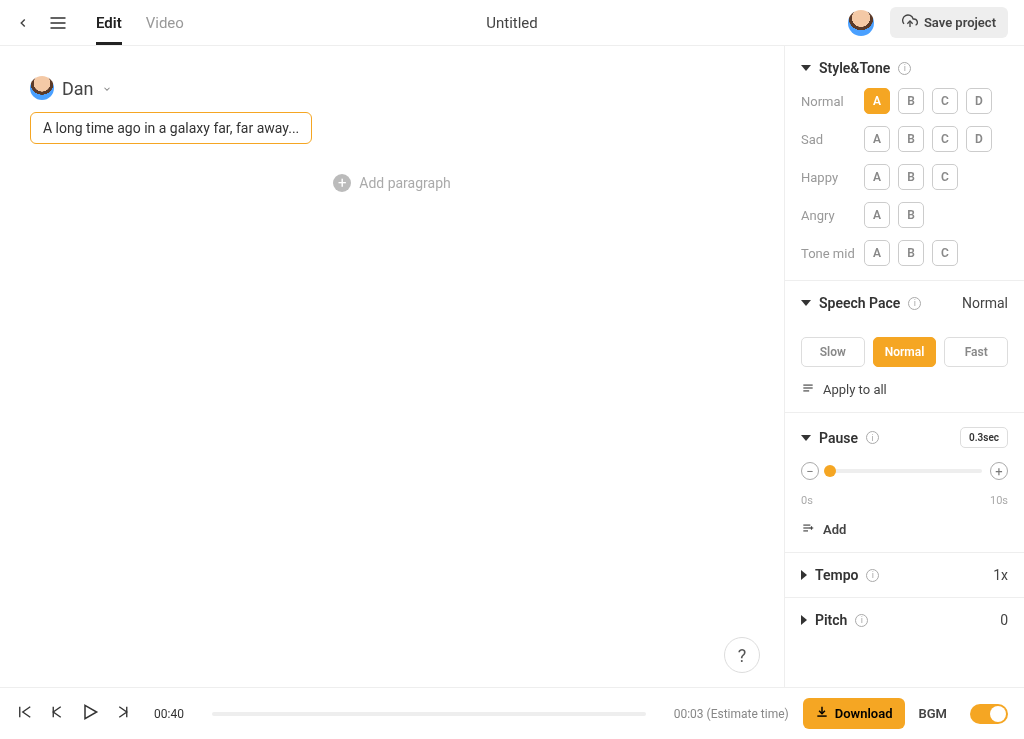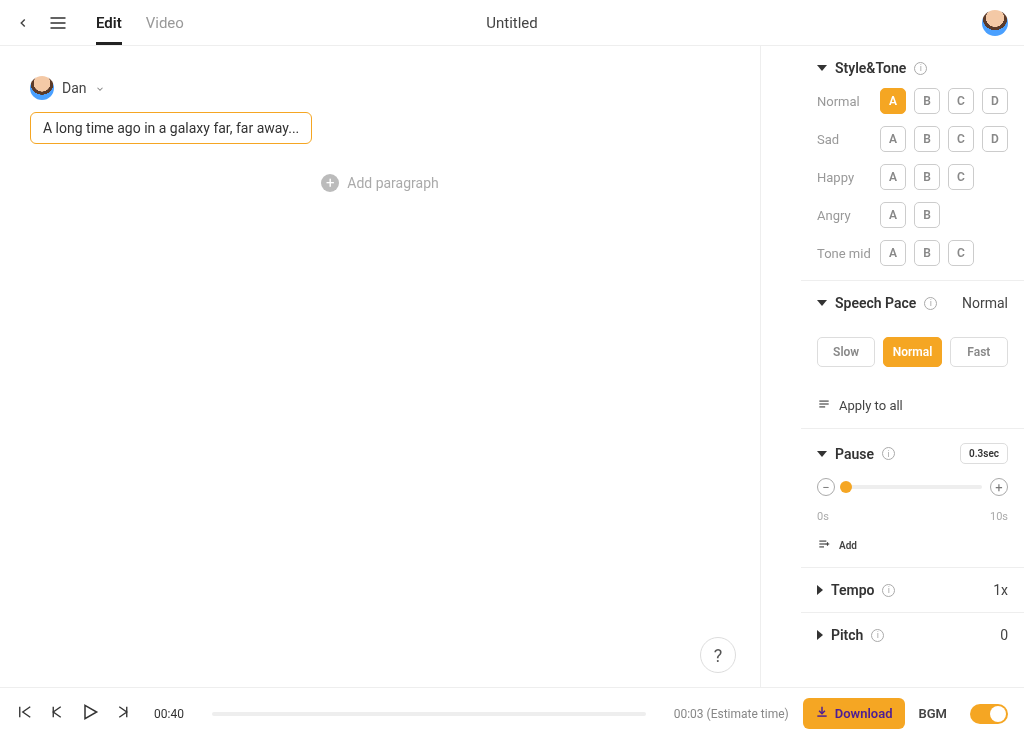--- a/index.html
+++ b/index.html
@@ -16,66 +16,66 @@
   .title { position: absolute; left: 50%; transform: translateX(-50%); font-size: 15px; color: #444; }
   .topbar .right { margin-left: auto; display: flex; align-items: center; gap: 16px; }
   .avatar { width: 26px; height: 26px; border-radius: 50%; background: radial-gradient(circle at 50% 30%, #f4c9a6 0 40%, #5b3a29 41% 55%, #4aa0ff 56% 100%); }
   .avatar.small { width: 24px; height: 24px; }
   .save-btn { background: #eee; border-radius: 6px; padding: 6px 12px; font-size: 13px; font-weight: 600; color: #444; display: flex; align-items: center; gap: 6px; cursor: pointer; }
 
   
   .main { flex: 1; display: flex; min-height: 0; }
   .editor { flex: 1; padding: 30px 30px 0; position: relative; overflow-y: auto; }
   .speaker-row { display: flex; align-items: center; gap: 8px; }
-  .speaker-name { font-size: 14px; color: #444; }
+  .speaker-name { font-size: 18px; color: #444; }
   .chev-small { color: #888; }
   .speech-bubble { margin-top: 12px; display: inline-block; padding: 7px 12px; border: 1.5px solid #f5a623; border-radius: 6px; font-size: 14px; color: #333; background: #fff; }
   .add-para { display: flex; align-items: center; justify-content: center; gap: 8px; margin-top: 30px; color: #aaa; font-size: 14px; cursor: pointer; }
   .plus-circle { width: 18px; height: 18px; border-radius: 50%; background: #bbb; color: #fff; display: flex; align-items: center; justify-content: center; font-size: 15px; line-height: 1; }
   .help-fab { position: absolute; right: 24px; bottom: 14px; width: 36px; height: 36px; border-radius: 50%; border: 1px solid #ddd; background: #fff; display: flex; align-items: center; justify-content: center; font-size: 18px; color: #555; cursor: pointer; }
 
   
-  .sidebar { width: 264px; border-left: 1px solid #eee; overflow-y: auto; font-size: 13px; padding-left: 40px; }
+  .sidebar { width: 240px; border-left: 1px solid #eee; overflow-y: auto; font-size: 13px; }
   .panel { padding: 14px 16px; border-bottom: 1px solid #eee; }
   .panel-head { display: flex; align-items: center; gap: 8px; font-size: 14px; font-weight: 600; color: #333; }
   .panel-head .spacer { flex: 1; }
   .panel-head .value { font-weight: 400; color: #444; font-size: 14px; }
   .info-icon { width: 13px; height: 13px; border: 1px solid #aaa; border-radius: 50%; display: inline-flex; align-items: center; justify-content: center; font-size: 9px; color: #aaa; font-weight: 400; }
   .caret { width: 0; height: 0; }
   .caret.down { border-left: 5px solid transparent; border-right: 5px solid transparent; border-top: 6px solid #333; }
   .caret.right { border-top: 5px solid transparent; border-bottom: 5px solid transparent; border-left: 6px solid #333; }
 
   .tone-grid { margin-top: 12px; display: flex; flex-direction: column; gap: 12px; }
   .tone-row { display: flex; align-items: center; }
   .tone-label { width: 63px; font-size: 13px; color: #999; }
   .tone-btns { display: flex; gap: 8px; }
   .tone-btn { width: 26px; height: 26px; border: 1px solid #ccc; border-radius: 5px; display: flex; align-items: center; justify-content: center; font-size: 12px; font-weight: 600; color: #888; cursor: pointer; background: #fff; }
   .tone-btn.active { background: #f5a623; border-color: #f5a623; color: #fff; }
 
   .pace-row { display: flex; gap: 8px; margin-top: 26px; }
   .pace-btn { flex: 1; height: 30px; border: 1px solid #ddd; border-radius: 5px; display: flex; align-items: center; justify-content: center; font-size: 12px; font-weight: 600; color: #888; cursor: pointer; }
   .pace-btn.active { background: #f5a623; border-color: #f5a623; color: #fff; }
-  .apply-all { display: flex; align-items: center; gap: 8px; margin-top: 30px; font-size: 13px; color: #444; cursor: pointer; }
+  .apply-all { display: flex; align-items: center; gap: 8px; margin-top: 14px; font-size: 13px; color: #444; cursor: pointer; }
 
   .pause-val-box { border: 1px solid #ddd; border-radius: 5px; padding: 4px 8px; font-size: 10px; font-weight: 600; }
   .pause-slider { display: flex; align-items: center; gap: 8px; margin-top: 14px; }
   .circ { width: 18px; height: 18px; border: 1.5px solid #aaa; border-radius: 50%; display: flex; align-items: center; justify-content: center; font-size: 13px; color: #777; cursor: pointer; line-height: 1; }
   .slider-track { flex: 1; height: 4px; background: #eee; border-radius: 2px; position: relative; }
   .slider-thumb { position: absolute; left: 2%; top: 50%; transform: translate(-50%,-50%); width: 12px; height: 12px; border-radius: 50%; background: #f5a623; }
   .slider-labels { display: flex; justify-content: space-between; font-size: 11px; color: #aaa; margin-top: 14px; }
-  .pause-add { display: flex; align-items: center; gap: 8px; margin-top: 14px; font-size: 10px; font-weight: 600; color: #444; cursor: pointer; }
+  .pause-add { display: flex; align-items: center; gap: 8px; margin-top: 14px; font-size: 13px; font-weight: 600; color: #444; cursor: pointer; }
 
   
   .bottombar { height: 52px; border-top: 1px solid #eee; display: flex; align-items: center; padding: 0 16px; gap: 14px; }
   .transport { display: flex; align-items: center; gap: 14px; color: #333; }
   .transport svg { cursor: pointer; }
   .time-start { font-size: 12px; color: #333; margin-left: 8px; }
   .progress { flex: 1; height: 4px; background: #eee; border-radius: 2px; margin: 0 14px; cursor: pointer; }
   .time-end { font-size: 12px; color: #888; }
-  .download-btn { background: #f5a623; color: #4c1d95; border-radius: 6px; padding: 7px 12px; font-size: 13px; font-weight: 600; display: flex; align-items: center; gap: 6px; cursor: pointer; }
+  .download-btn { background: #f5a623; color: #000000; border-radius: 6px; padding: 7px 12px; font-size: 13px; font-weight: 600; display: flex; align-items: center; gap: 6px; cursor: pointer; }
   .bgm { display: flex; align-items: center; gap: 23px; font-size: 13px; font-weight: 600; color: #444; }
   .toggle { width: 38px; height: 20px; background: #f5a623; border-radius: 10px; position: relative; cursor: pointer; }
   .toggle .knob { position: absolute; right: 2px; top: 2px; width: 16px; height: 16px; background: #fff; border-radius: 50%; }
 </style>
 </head>
 <body>
 
 <div class="app">
 
   <div class="topbar">
@@ -93,20 +93,30 @@
           </svg>
       </span>
       <div class="tabs">
         <div class="tab active">Edit</div>
         <div class="tab">Video</div>
       </div>
     </div>
     <div class="title">Untitled</div>
     <div class="right">
       <div class="avatar"></div>
+      <div class="save-btn">
+        <span>
+          <svg width="16" height="16" viewBox="0 0 24 24" fill="none" stroke="currentColor" stroke-width="2">
+              <path d="M16 16l-4-4-4 4"></path>
+              <path d="M12 12v9"></path>
+              <path d="M20.39 18.39A5 5 0 0018 9h-1.26A8 8 0 103 16.3"></path>
+            </svg>
+        </span>
+        <span>Save project</span>
+      </div>
     </div>
   </div>
 
   <div class="main">
 
     <div class="editor">
       <div class="speaker-row">
         <div class="avatar small"></div>
         <span class="speaker-name">Dan</span>
         <span class="chev-small">

